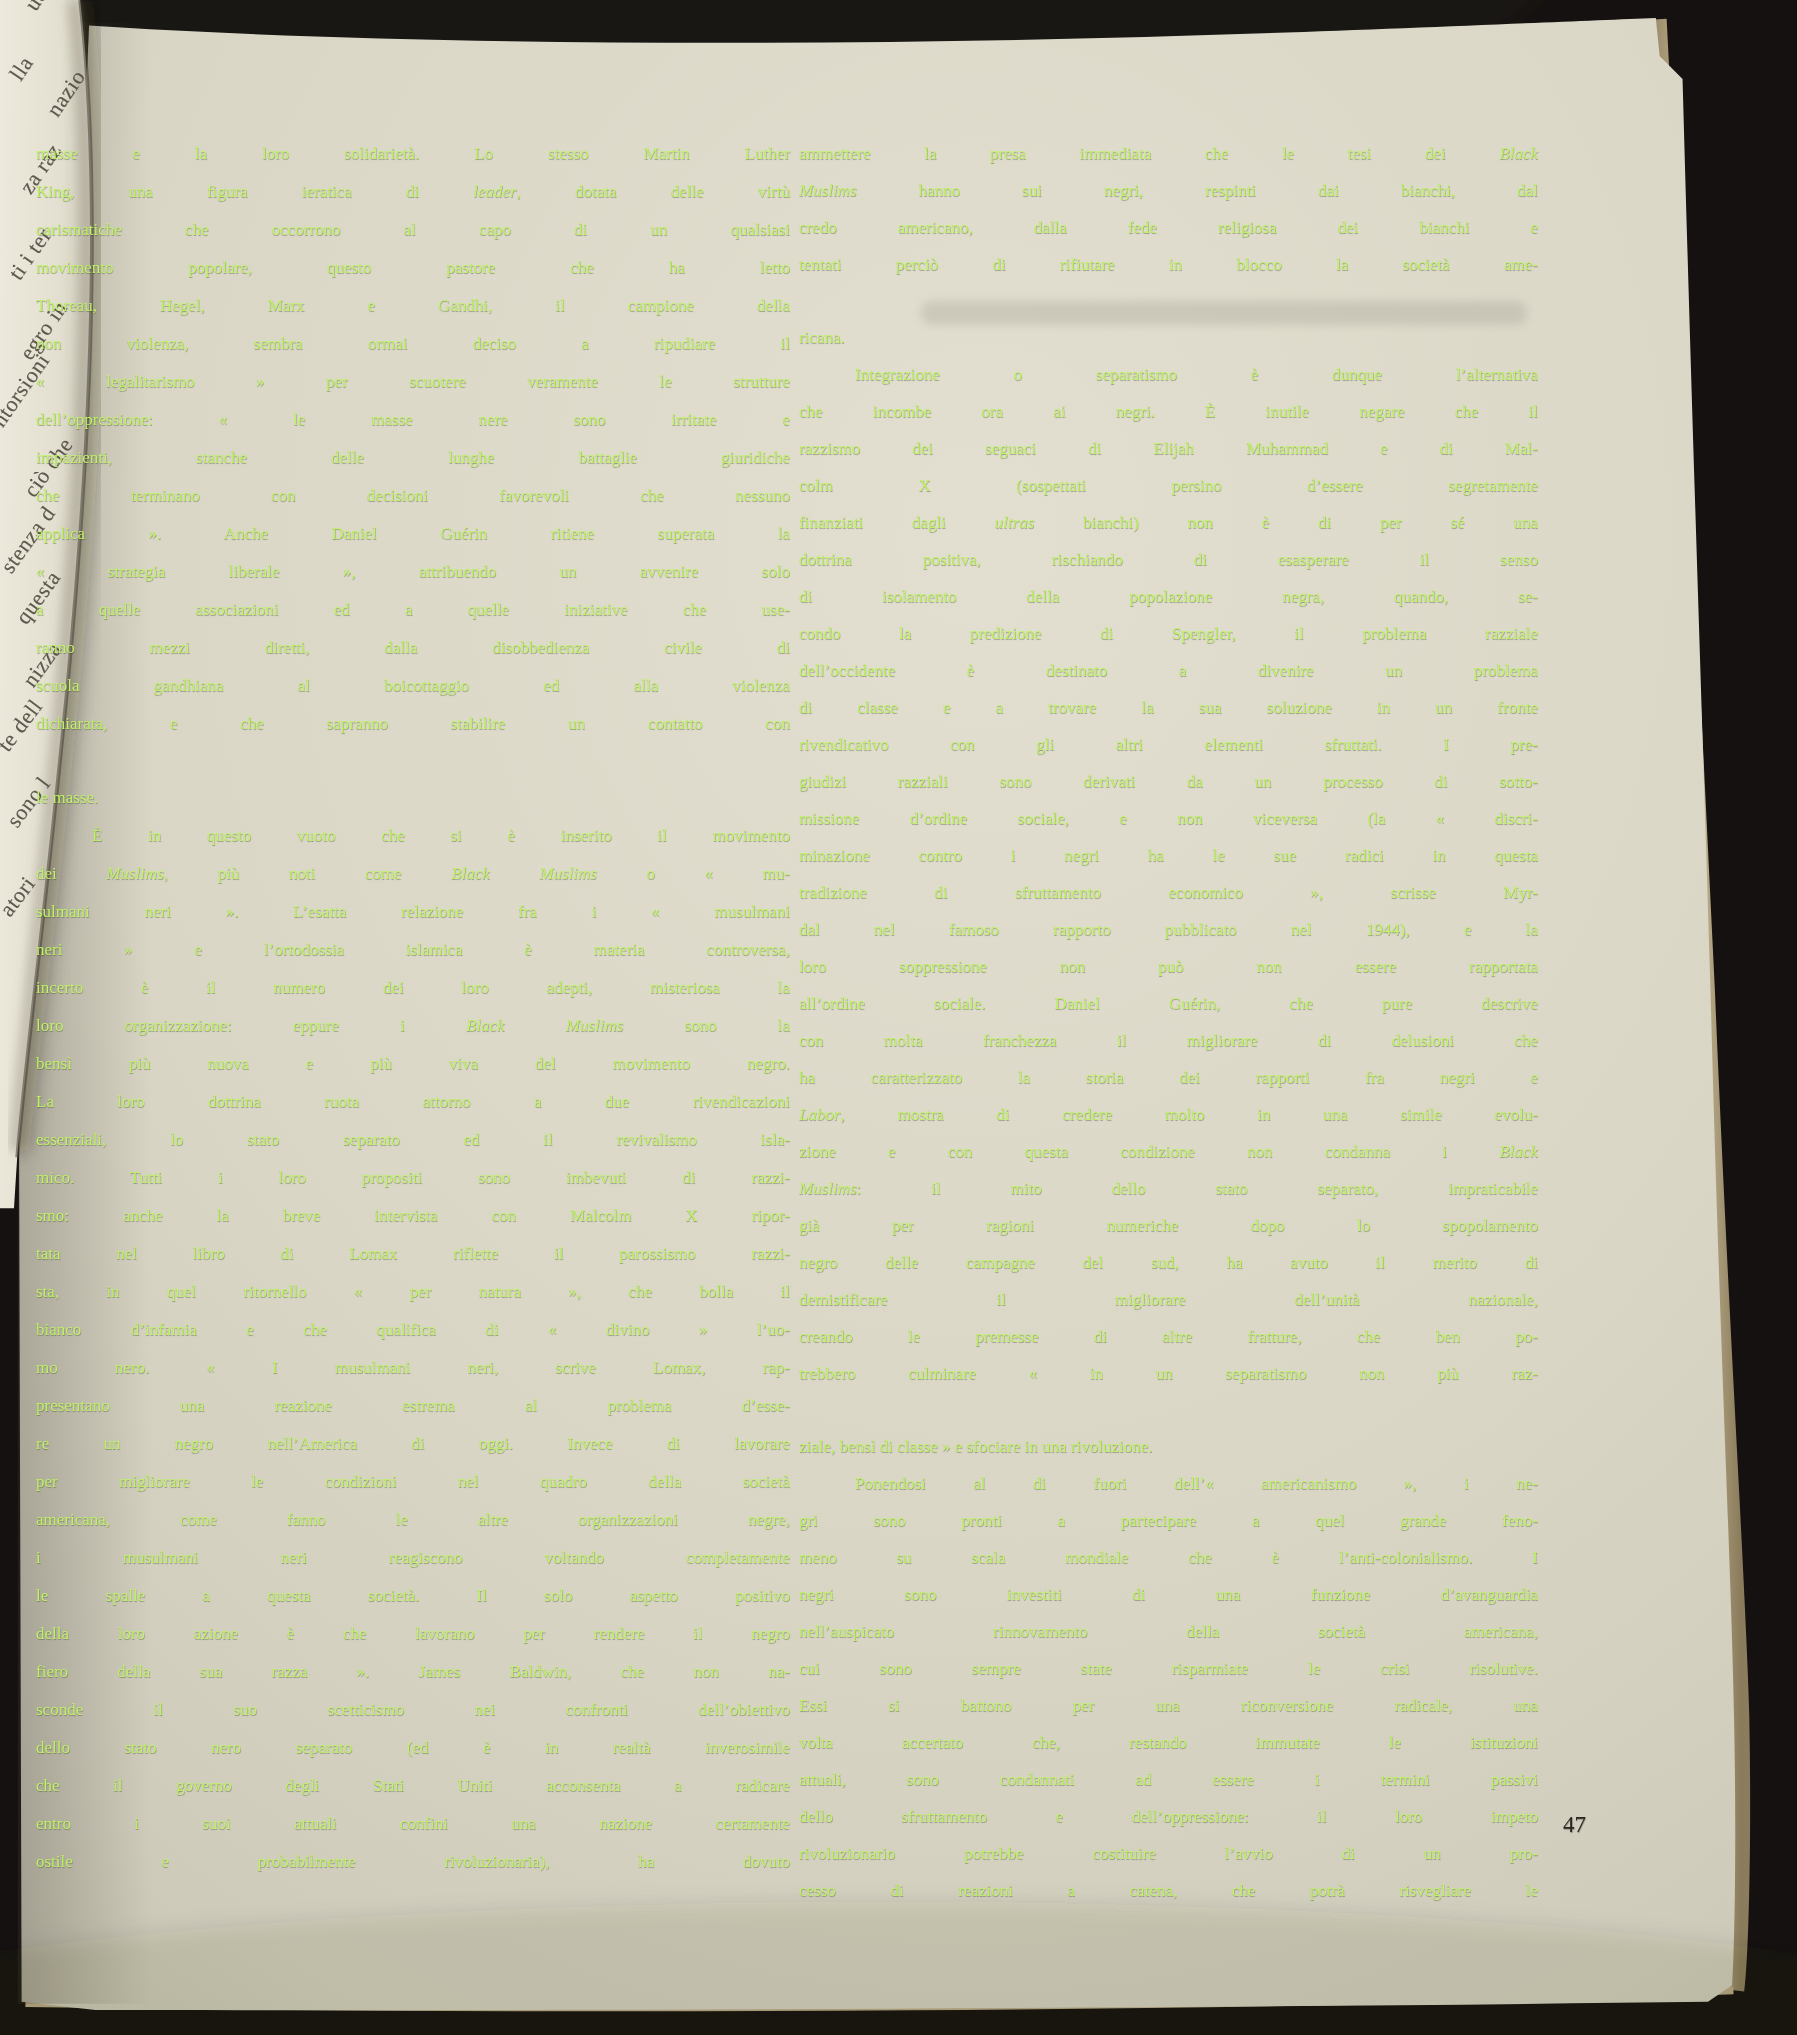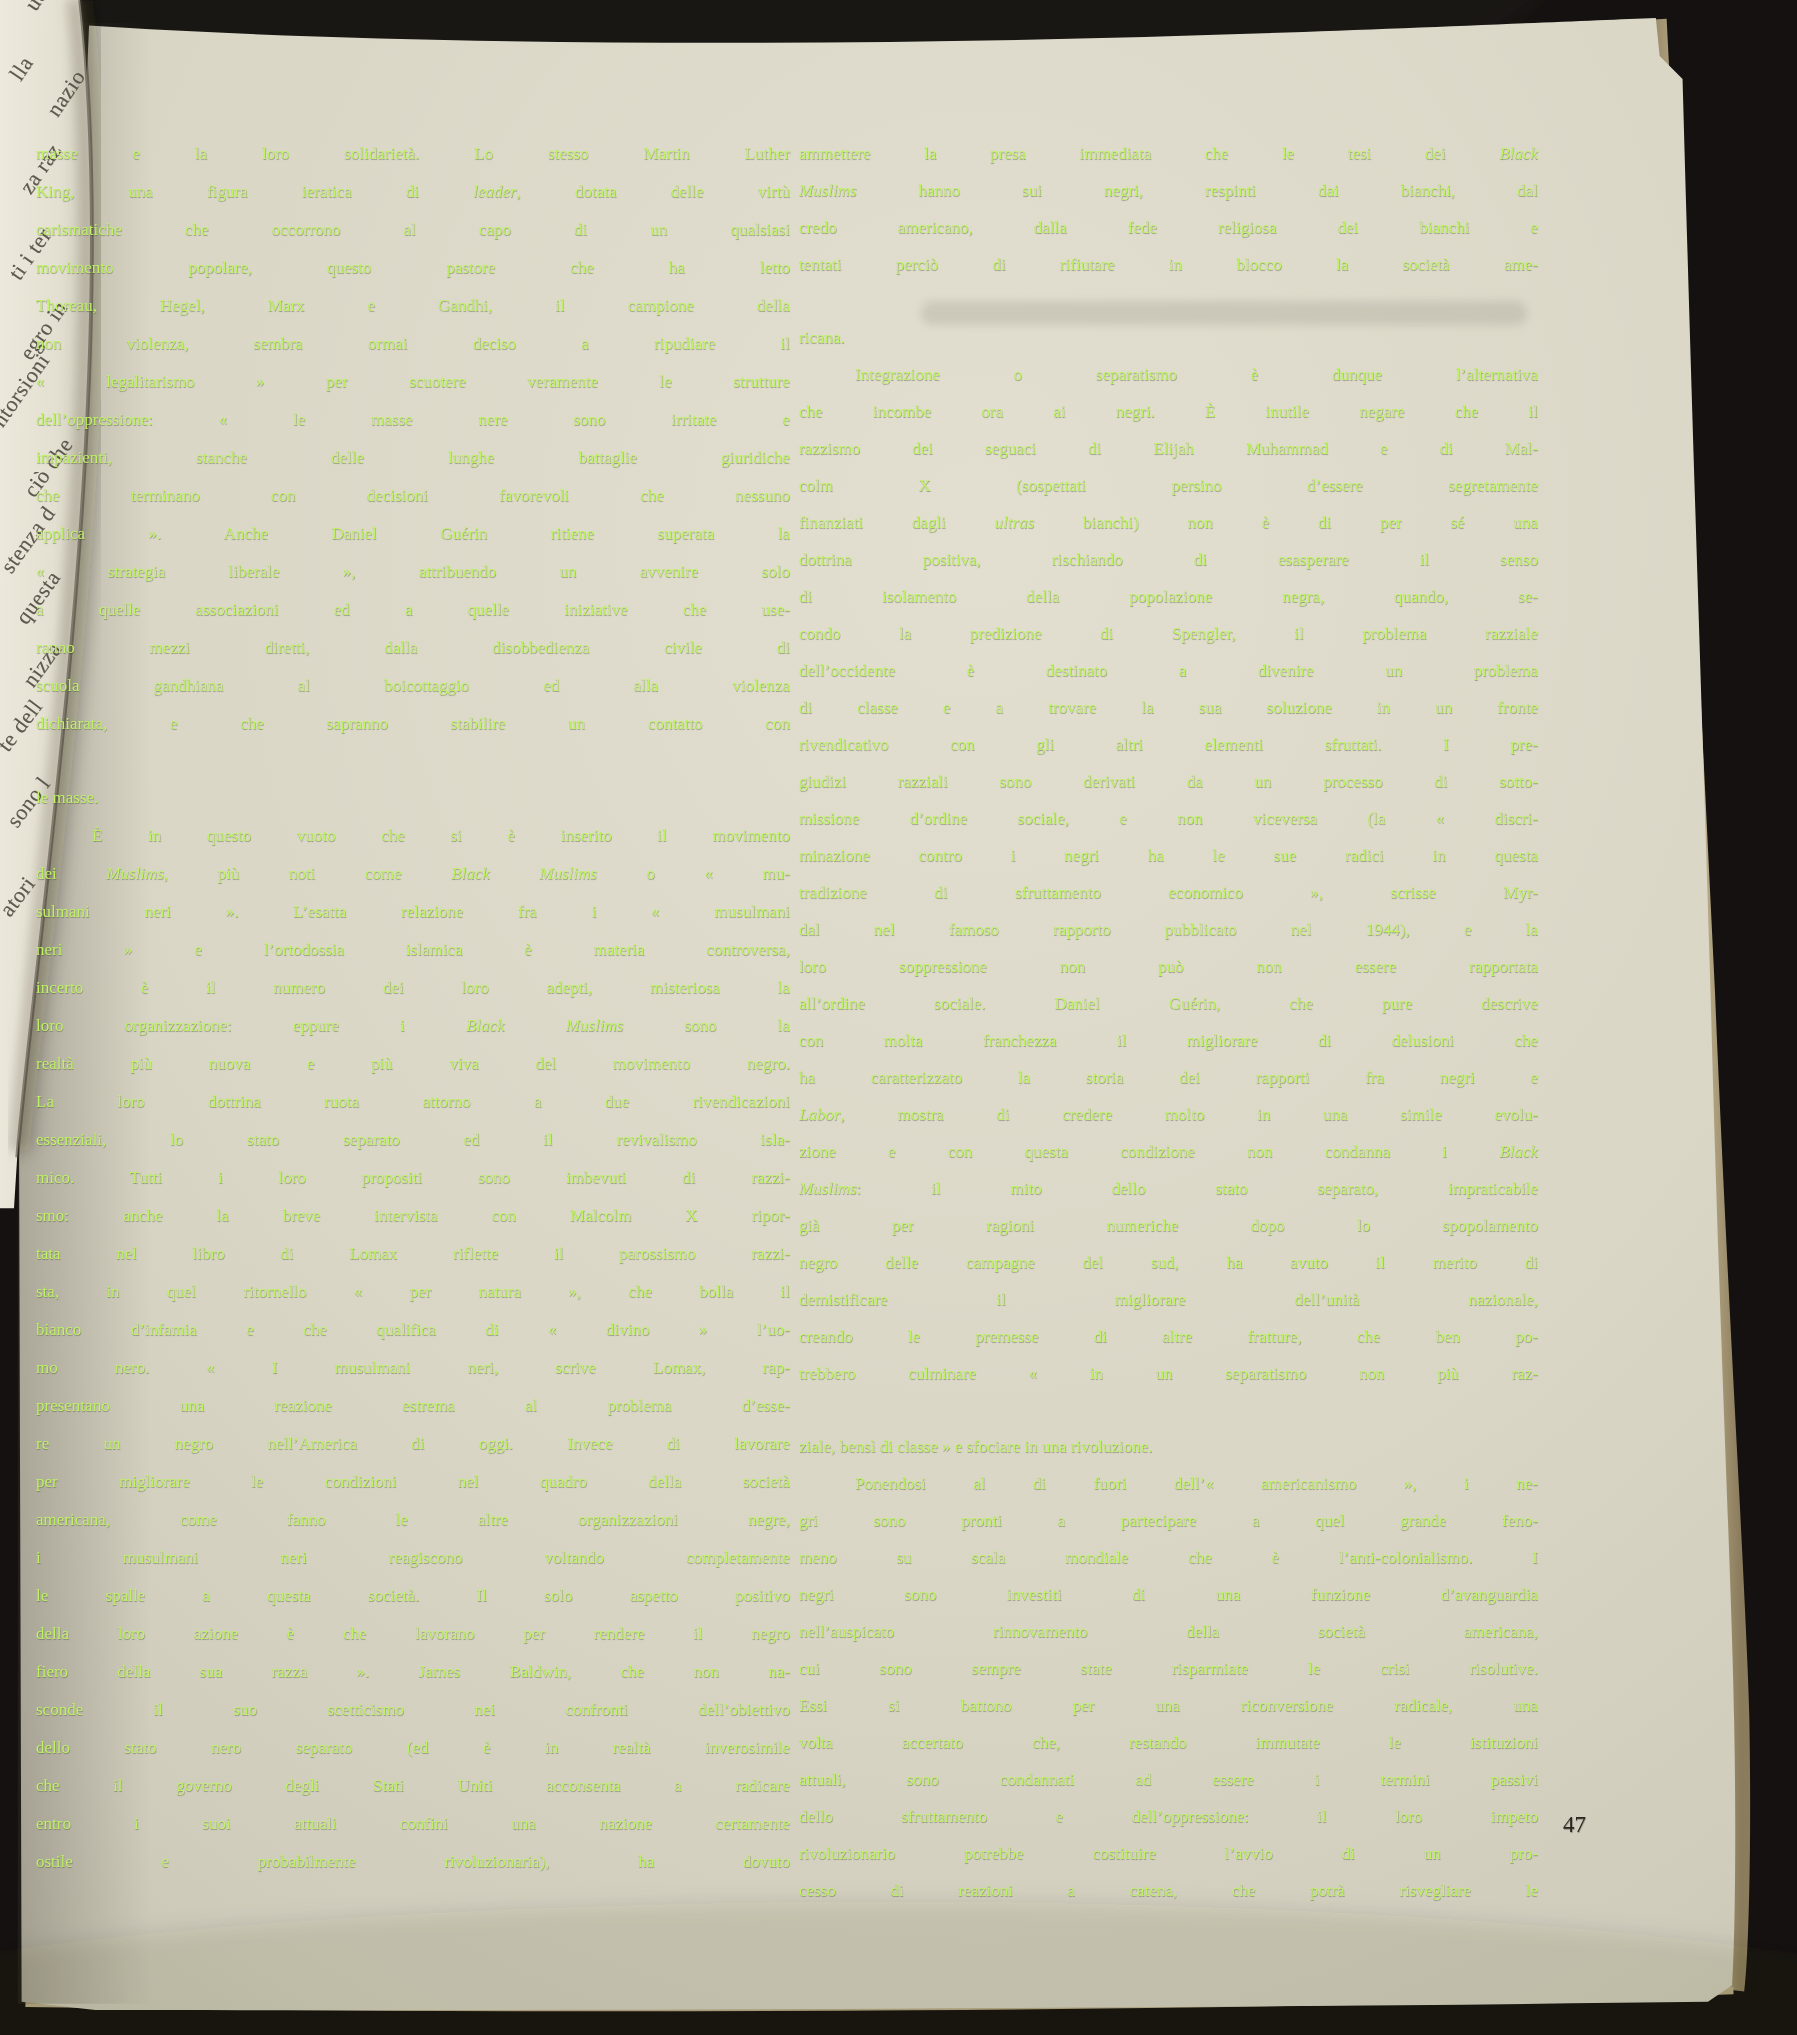--- a/index.html
+++ b/index.html
@@ -129,21 +129,21 @@
       <div class="tline">ranno mezzi diretti, dalla disobbedienza civile di</div>
       <div class="tline">scuola gandhiana al boicottaggio ed alla violenza</div>
       <div class="tline">dichiarata, e che sapranno stabilire un contatto con</div>
       <div class="tline pend">le masse.</div>
       <div class="tline indent">È in questo vuoto che si è inserito il movimento</div>
       <div class="tline">dei <i>Muslims</i>, più noti come <i>Black Muslims</i> o « mu-</div>
       <div class="tline">sulmani neri ». L’esatta relazione fra i « musulmani</div>
       <div class="tline">neri » e l’ortodossia islamica è materia controversa,</div>
       <div class="tline">incerto è il numero dei loro adepti, misteriosa la</div>
       <div class="tline">loro organizzazione: eppure i <i>Black Muslims</i> sono la</div>
-      <div class="tline">realtà più nuova e più viva del movimento negro.</div>
+      <div class="tline">bensì più nuova e più viva del movimento negro.</div>
       <div class="tline">La loro dottrina ruota attorno a due rivendicazioni</div>
       <div class="tline">essenziali, lo stato separato ed il revivalismo isla-</div>
       <div class="tline">mico. Tutti i loro propositi sono imbevuti di razzi-</div>
       <div class="tline">smo: anche la breve intervista con Malcolm X ripor-</div>
       <div class="tline">tata nel libro di Lomax riflette il parossismo razzi-</div>
       <div class="tline">sta, in quel ritornello « per natura », che bolla il</div>
       <div class="tline">bianco d’infamia e che qualifica di « divino » l’uo-</div>
       <div class="tline">mo nero. « I musulmani neri, scrive Lomax, rap-</div>
       <div class="tline">presentano una reazione estrema al problema d’esse-</div>
       <div class="tline">re un negro nell’America di oggi. Invece di lavorare</div>

